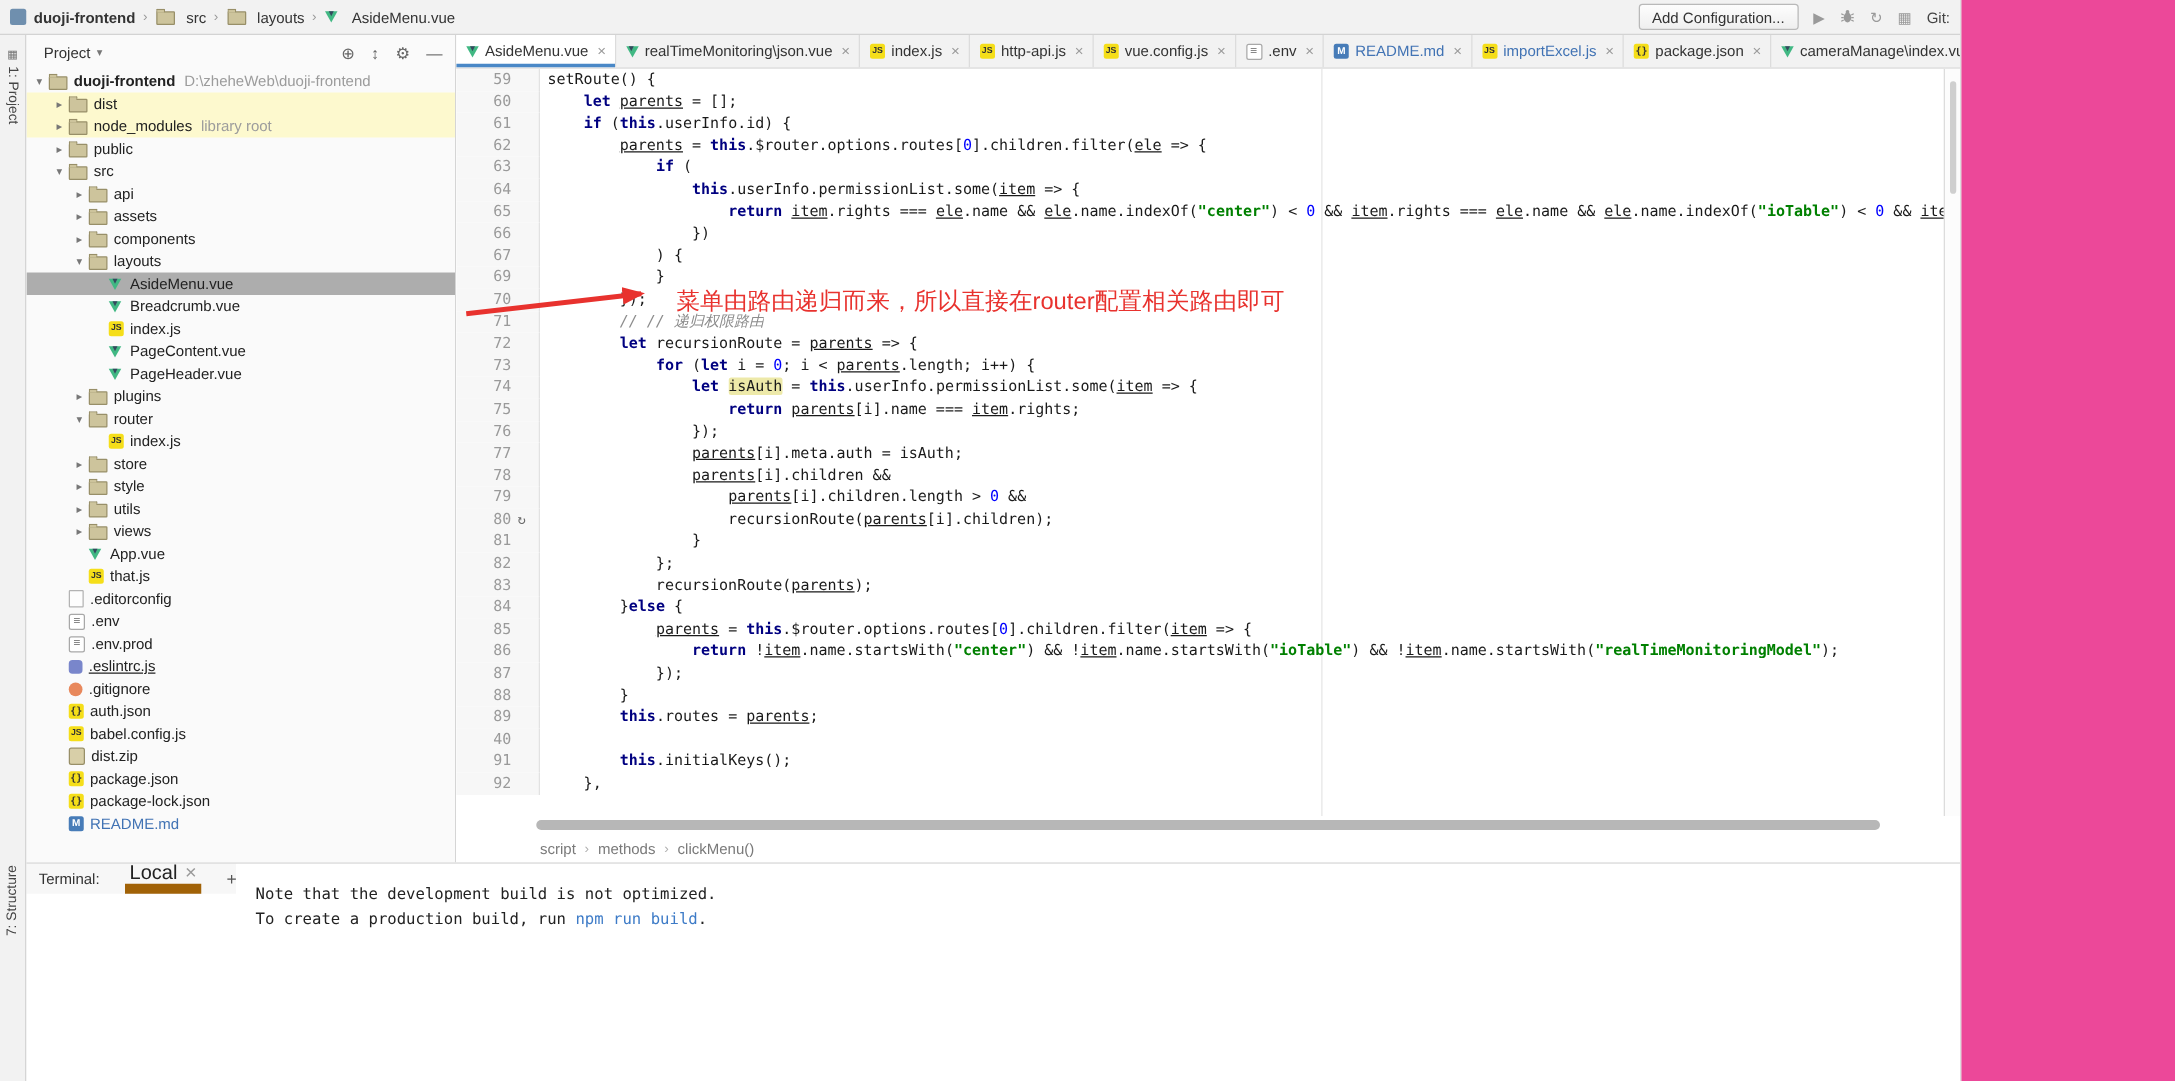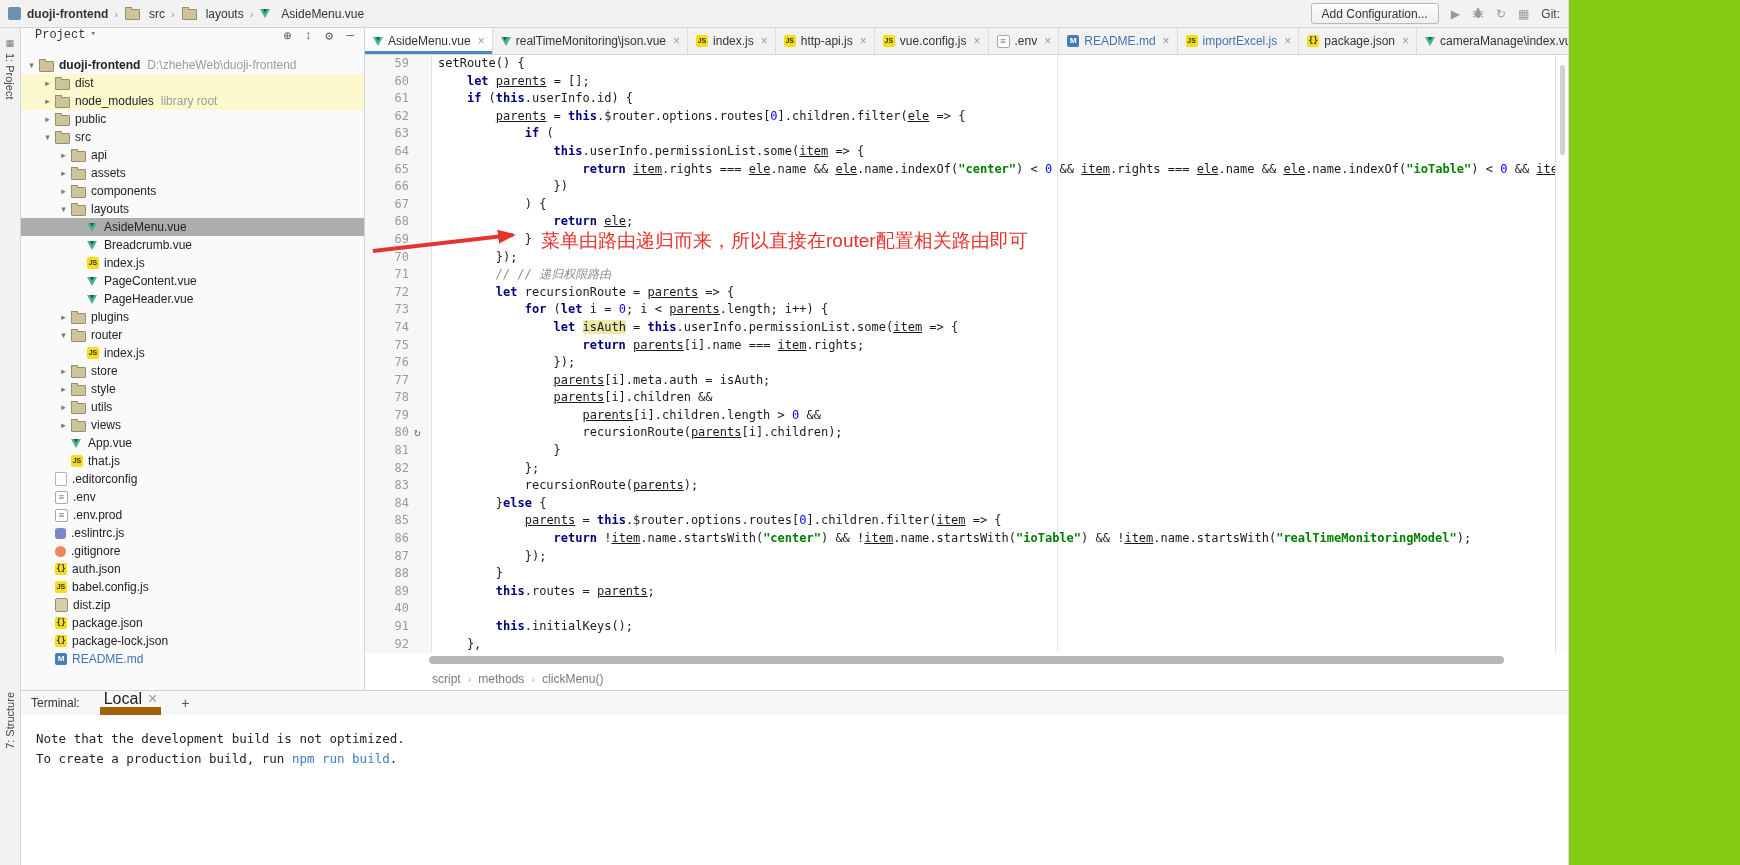--- a/index.html
+++ b/index.html
@@ -1,16 +1,16 @@
 <!DOCTYPE html>
 <html><head>
 <meta charset="utf-8">
 <style>
   html,body{margin:0;padding:0;background:#fff;}
-  .stage{width:1740px;height:865px;background:#84cc16;overflow:hidden;position:relative;
+  .stage{width:1740px;height:865px;background:#ec4899;overflow:hidden;position:relative;
          font-family:"Liberation Sans",sans-serif;color:#222;}
   .app{width:1568px;height:865px;border-right:1px solid #ddd;display:flex;flex-direction:column;background:#fff;}
 
   
   .titlebar{height:28px;flex:none;background:#f2f2f2;border-bottom:1px solid #d3d3d3;
             display:flex;align-items:center;padding:0 6px;box-sizing:border-box;}
   .win-icon{width:13px;height:13px;background:#6f8fae;border-radius:2px;margin:0 6px 0 2px;flex:none;}
   .tb-crumbs{display:flex;align-items:center;gap:5px;font-size:12px;color:#333;}
   .crumb{display:flex;align-items:center;gap:4px;}
   .crumb-sep{color:#999;font-size:11px;padding:0 1px;}
@@ -27,21 +27,21 @@
              font-size:11px;color:#444;display:flex;align-items:center;gap:5px;padding:4px 3px;}
   .strip-btn .sicon{font-size:9px;color:#777;}
   .strip-top{top:6px;}
   .strip-bottom{top:660px;transform:rotate(180deg);}
   .content-col{flex:1;display:flex;flex-direction:column;min-width:0;}
   .upper-row{height:662px;flex:none;display:flex;min-width:0;}
 
   
   .project-panel{width:343px;flex:none;background:#fafafa;border-right:1px solid #d5d5d5;
                  display:flex;flex-direction:column;overflow:hidden;}
-  .pp-header{height:28px;flex:none;display:flex;padding:0 10px 0 14px;font-size:12px;color:#333;font-family:Liberation Mono, monospace;}
+  .pp-header{height:28px;flex:none;display:flex;align-items:center;padding:0 10px 0 14px;font-size:12px;color:#333;}
   .pp-title{font-weight:bold;font-weight:normal;}
   .pp-chev{color:#777;font-size:9px;margin-left:5px;}
   .pp-sp{flex:1;}
   .ppi{color:#666;font-size:13px;margin-left:13px;}
   .tree{flex:1;overflow:hidden;}
   .trow{display:flex;align-items:center;height:18px;font-size:12px;color:#222;white-space:nowrap;}
   .trow.sel{background:#adadad;}
   .trow.hlrow{background:#fdf9ce;}
   .chev{width:13px;flex:none;color:#777;font-size:9px;text-align:center;}
   .tlabel{margin-left:0;}
@@ -99,21 +99,21 @@
   .vthumb{position:absolute;right:3px;top:10px;width:5px;height:90px;background:#cfcfcf;border-radius:3px;}
   .anno{position:absolute;left:0;top:0;pointer-events:none;}
   .anno-text{font-family:"Liberation Sans",sans-serif;font-size:19px;fill:#e8322e;}
 
   .hscroll{height:14px;flex:none;background:#fff;position:relative;}
   .hthumb{position:absolute;left:64px;top:3px;width:1075px;height:8px;background:#b7b7b7;border-radius:4px;}
   .crumbs{height:24px;flex:none;display:flex;align-items:center;padding-left:67px;font-size:12px;color:#7a7a7a;background:#fff;gap:7px;}
   .bc-sep{color:#b0b0b0;font-size:11px;}
 
   
-  .terminal{height:175px;flex:none;border-top:1px solid #d0d0d0;background:#fff;display:flex;flex-direction:column;}
+  .terminal{height:175px;flex:none;border-top:1px solid #d0d0d0;background:#fff;display:flex;flex-direction:row;}
   .t-header{height:24px;flex:none;display:flex;align-items:center;padding-left:10px;background:#f7f7f7;gap:20px;}
   .t-title{font-size:12px;color:#333;}
   .t-tab{display:flex;align-items:center;gap:6px;font-size:16px;color:#222;height:100%;box-sizing:border-box;
          border-bottom:8px solid #a16207;padding:0 4px;}
   .t-x{color:#9a9a9a;}
   .t-plus{color:#555;font-size:14px;}
   .t-body{flex:1;background:#fff;padding:14px 0 0 15px;font:12.5px/19.5px "DejaVu Sans Mono",monospace;color:#222;}
   .tt-p{color:#222;}
   .tt-cmd{color:#3d7bc7;}
 </style>
@@ -312,21 +312,21 @@
                 <div class="trow" style="padding-left: 20px;">
                   <span class="chev"></span>
                   <span class="ic ic-env">≡</span>
                   <span class="tlabel">.env</span>
                 </div>
                 <div class="trow" style="padding-left: 20px;">
                   <span class="chev"></span>
                   <span class="ic ic-env">≡</span>
                   <span class="tlabel">.env.prod</span>
                 </div>
-                <div class="trow" style="padding-left: 20px;">
+                <div class="trow" style="padding-left: 20px; text-decoration: underline;">
                   <span class="chev"></span>
                   <span class="ic ic-eslint"></span>
                   <span class="tlabel">.eslintrc.js</span>
                 </div>
                 <div class="trow" style="padding-left: 20px;">
                   <span class="chev"></span>
                   <span class="ic ic-git"></span>
                   <span class="tlabel">.gitignore</span>
                 </div>
                 <div class="trow" style="padding-left: 20px;">
@@ -472,27 +472,20 @@
                       <span class="gicon"></span>
                     </div>
                     <div class="lcode"><span class="tk-p">                })</span></div>
                   </div>
                   <div class="crow">
                     <div class="gut">
                       <span class="lnum">67</span>
                       <span class="gicon"></span>
                     </div>
                     <div class="lcode"><span class="tk-p">            ) {</span></div>
-                  </div>
-                  <div class="crow">
-                    <div class="gut">
-                      <span class="lnum">68</span>
-                      <span class="gicon"></span>
-                    </div>
-                    <div class="lcode"><span class="tk-p">                </span><span class="tk-k">return</span><span class="tk-p"> </span><span class="tk-u">ele</span><span class="tk-p">;</span></div>
                   </div>
                   <div class="crow">
                     <div class="gut">
                       <span class="lnum">69</span>
                       <span class="gicon"></span>
                     </div>
                     <div class="lcode"><span class="tk-p">            }</span></div>
                   </div>
                   <div class="crow">
                     <div class="gut">

